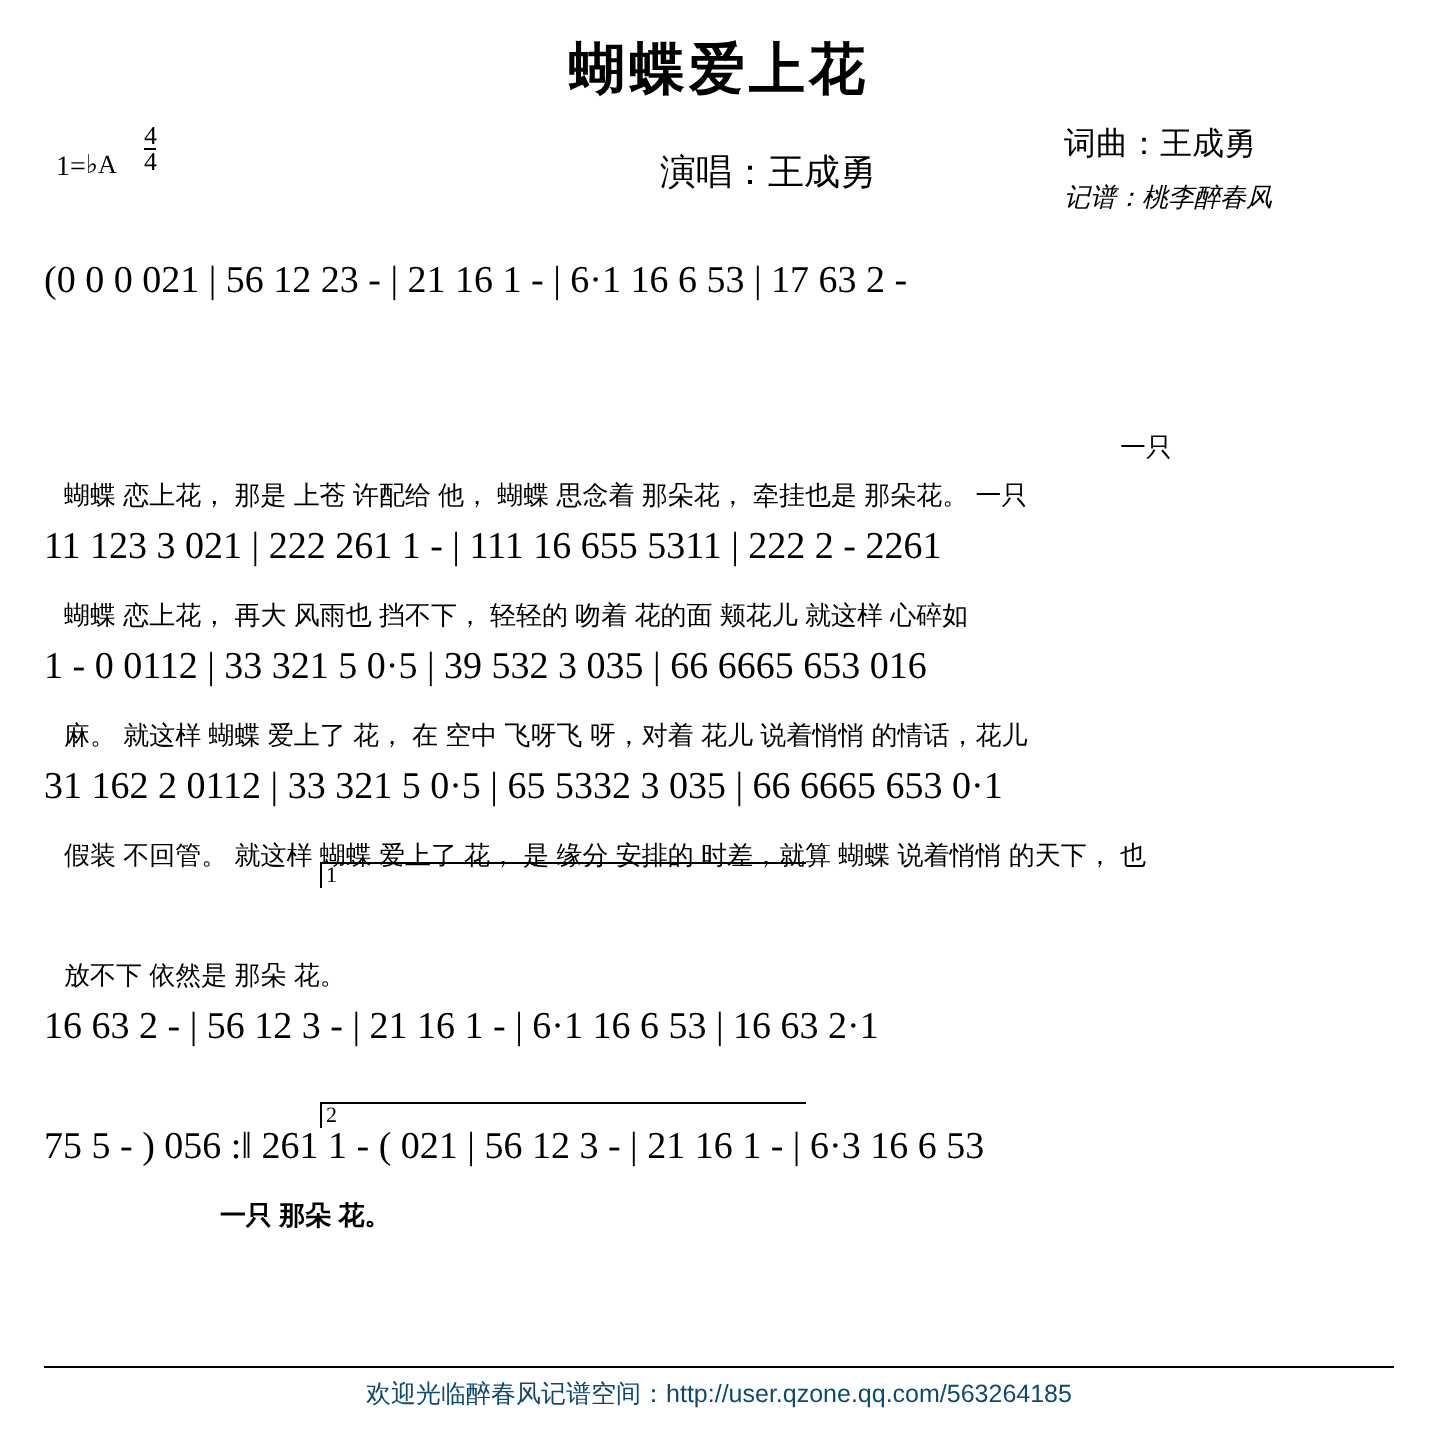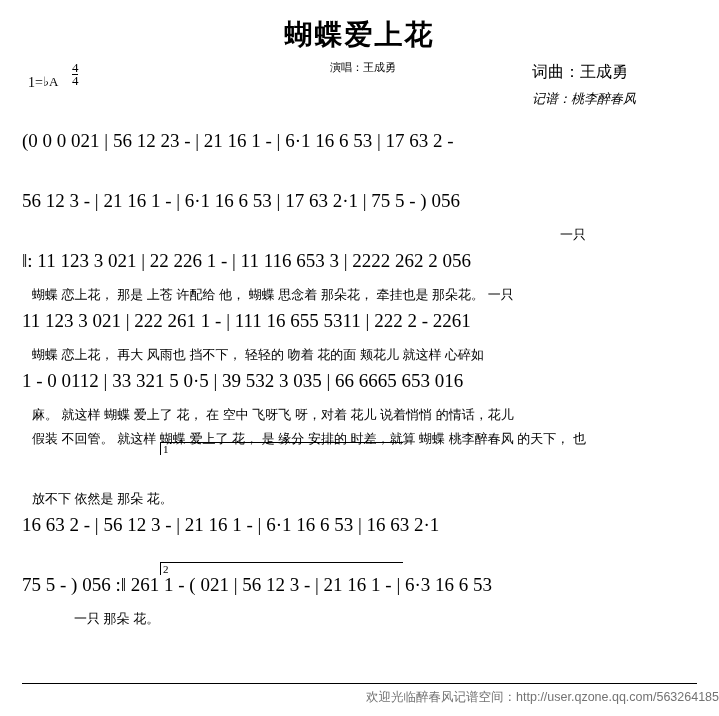--- a/index.html
+++ b/index.html
@@ -51,22 +51,22 @@
     line-height: 0.95;
     font-size: 13px;
     position: relative;
     top: -2px;
   }
   .meter .num { display: block; }
   .meter .den { display: block; border-top: 1px solid #000; }
   .singer {
     position: absolute;
     left: 330px;
-    top: 4px;
-    font-size: 11px;
+    top: 18px;
+    font-size: 18px;
     text-align: center;
   }
   .composer {
     position: absolute;
     left: 532px;
     top: 6px;
     font-size: 16px;
   }
   .notator {
     position: absolute;
@@ -102,24 +102,24 @@
   .notes {
     position: relative;
     display: inline-block;
     text-align: right;
   }
   .footer {
     position: absolute;
     left: 0;
     right: 0;
     bottom: 10px;
-    text-align: right;
+    text-align: center;
     font-size: 12.5px;
     font-family: "Liberation Sans", sans-serif;
-    color: #737373;
+    color: #0c4a6e;
   }
   .hr {
     position: absolute;
     left: 22px;
     right: 22px;
     bottom: 32px;
     border-top: 1px solid #000;
     height: 0;
   }
 </style>
@@ -149,57 +149,54 @@
     </div>
   </div>
 
   <div class="staff">
 
     <div class="line">
       <span class="notes">(0  0  0  021 | 56  12 23 -  | 21  16  1  - | 6·1 16 6 53 | 17 63 2 -</span>
     </div>
     <div class="lyric"></div>
 
-    <div class="line">
-      <span class="notes">56  12  3  -  | 21  16  1  -  | 6·1 16 6 53 | 17 63 2·1 | 75 5 - ) 056</span>
-    </div>
-    <div class="lyric" style="padding-left:560px;">一只</div>
-
-    <div class="line">
-      <span class="notes">‖: 11 123 3 021 | 22  226  1  - | 11  116  653  3 | 2222 262  2 056</span>
-    </div>
+    <div class="lyric" style="padding-left:560px;margin-top:25px;">一只</div>
+
     <div class="lyric">蝴蝶  恋上花，  那是   上苍  许配给  他，   蝴蝶  思念着  那朵花，   牵挂也是 那朵花。     一只</div>
 
     <div class="line">
       <span class="notes">11  123  3  021 | 222  261  1  - | 111 16 655 5311 | 222 2 - 2261</span>
     </div>
     <div class="lyric">蝴蝶  恋上花，    再大   风雨也  挡不下，    轻轻的 吻着 花的面  颊花儿   就这样      心碎如</div>
 
     <div class="line">
       <span class="notes">1  -  0  0112 | 33  321  5  0·5 | 39  532  3 035 | 66 6665 653 016</span>
     </div>
     <div class="lyric">麻。      就这样   蝴蝶  爱上了  花，   在    空中  飞呀飞  呀，对着   花儿 说着悄悄 的情话，花儿</div>
 
-    <div class="lyric">假装 不回管。   就这样    蝴蝶  爱上了 花，   是    缘分 安排的 时差，就算    蝴蝶 桃李醉春风 的天下，  也</div>
+    <div class="line">
+      <span class="notes">31 162 2 0112 | 33 321 5 0·5 | 65 5332 3 035 | 66 6665 653 0·1</span>
+    </div>
+    <div class="lyric">假装 不回管。   就这样    蝴蝶  爱上了 花，   是    缘分 安排的 时差，就算    蝴蝶 说着悄悄 的天下，  也</div>
 
     <div class="line">
       <span style="position:absolute;left:160px;top:-12px;font-size:11px;border-top:1px solid #000;border-left:1px solid #000;padding:0 0 0 2px;width:240px;">1</span>
     </div>
     <div class="lyric">放不下     依然是    那朵  花。</div>
 
     <div class="line">
       <span class="notes">16  63  2  -  | 56  12  3  - | 21  16  1  - | 6·1 16 6 53 | 16 63 2·1</span>
     </div>
     <div class="lyric"></div>
 
     <div class="line">
       <span class="notes">75 5 - ) 056 :‖ 261 1 - ( 021 | 56 12 3 - | 21 16 1 - | 6·3 16 6 53</span>
       <span style="position:absolute;left:160px;top:-12px;font-size:11px;border-top:1px solid #000;border-left:1px solid #000;padding:0 0 0 2px;width:240px;">2</span>
     </div>
-    <div class="lyric" style="padding-left:74px;">一只        那朵  花。</div>
+    <div class="lyric" style="padding-left:110px;font-weight:bold;">一只        那朵  花。</div>
 
 
   </div>
 
   <div class="hr"></div>
   <div class="footer">欢迎光临醉春风记谱空间：http://user.qzone.qq.com/563264185</div>
 
 </div>
 
 </body></html>

